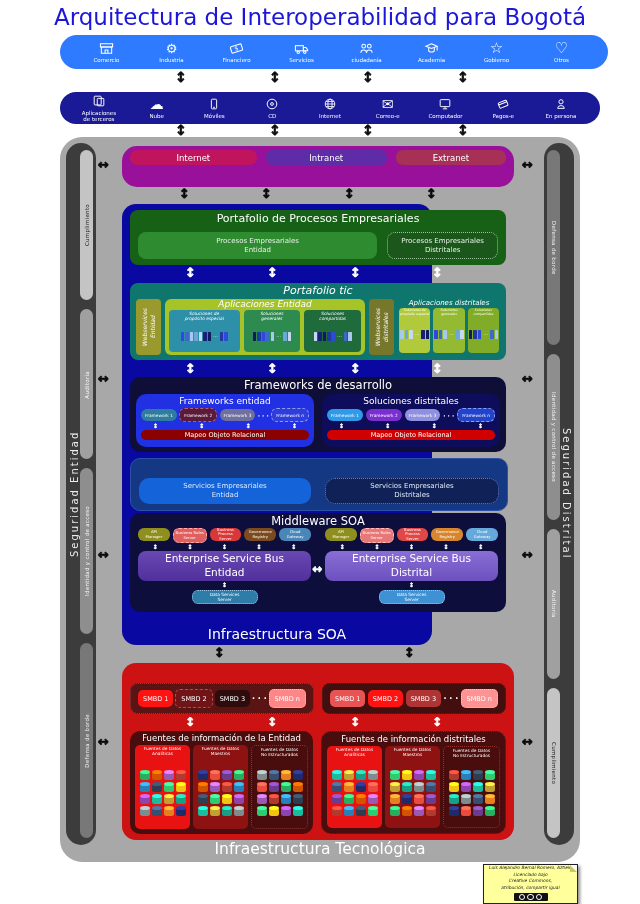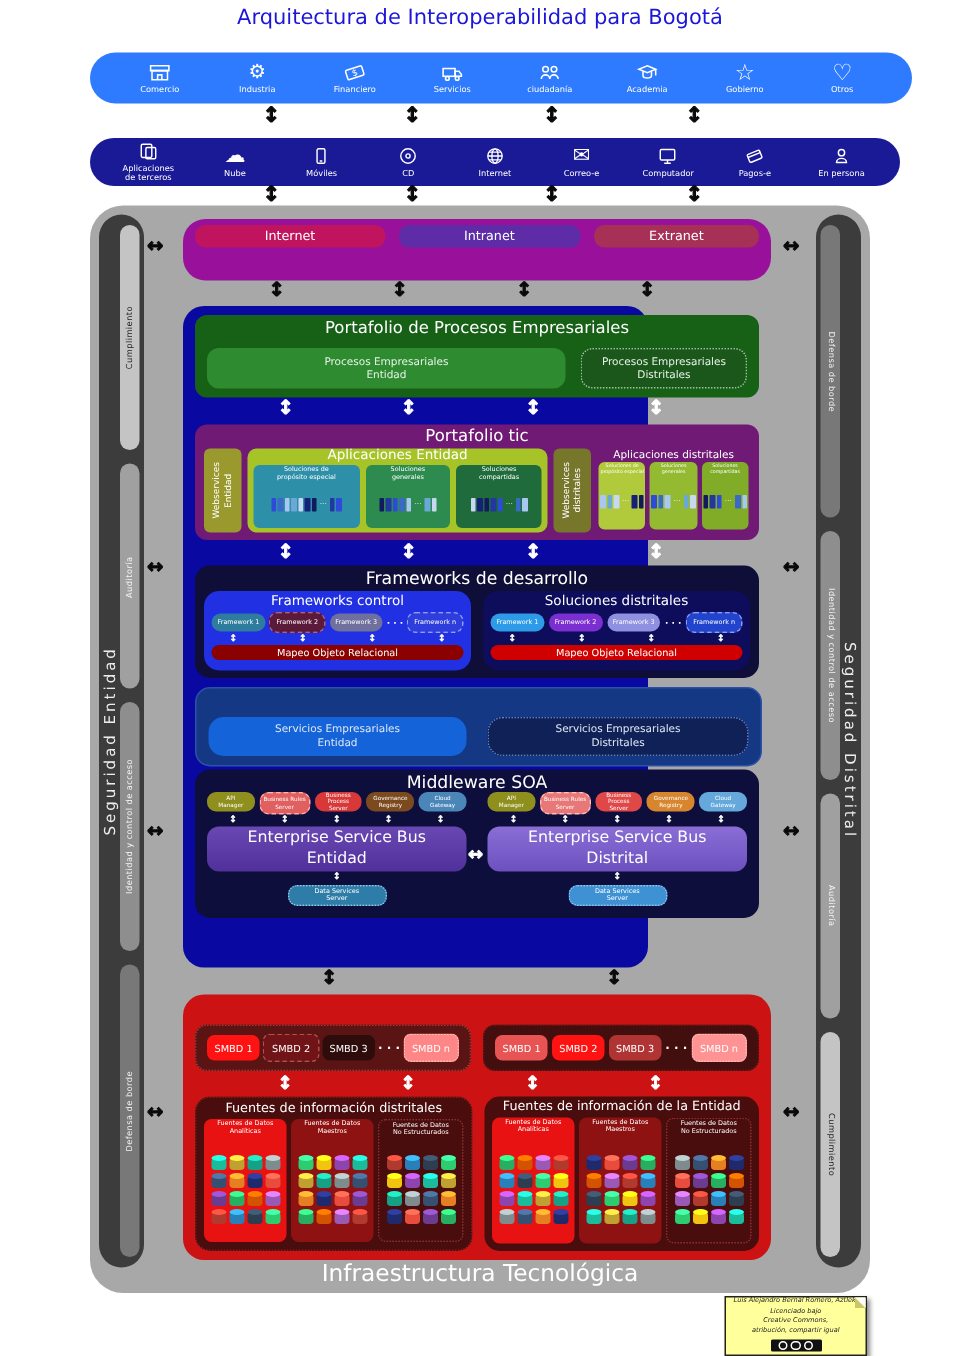--- a/index.html
+++ b/index.html
@@ -2,21 +2,21 @@
 <html><head>
 <meta charset="utf-8">
 <style>
   html,body{margin:0;padding:0;}
   body{width:640px;height:904px;position:relative;overflow:hidden;background:#ffffff;
        font-family:"DejaVu Sans","Liberation Sans",sans-serif;}
   .abs{position:absolute;}
   .pre{white-space:pre-line;}
 
   
-  #title{left:0;right:0;top:4px;font-size:14px;color:#1c16d8;text-align:center;}
+  #title{left:0;right:0;top:4px;font-size:23px;color:#1c16d8;text-align:center;}
 
   
   .band{left:60px;width:520px;display:flex;align-items:center;justify-content:space-around;}
   #band-sectors{top:35px;height:34px;background:#2e7bff;border-radius:17px;padding:0 14px;}
   #band-channels{top:92px;height:32px;background:#1a1a96;border-radius:16px;padding:0 10px;}
   .ritem{display:flex;flex-direction:column;align-items:center;color:#fff;min-width:40px;}
   .ricon{height:15px;display:flex;align-items:center;justify-content:center;}
   .ricon svg{display:block;}
   .gicon{font-size:13px;line-height:15px;color:#fff;}
   .rlabel{font-size:5.5px;line-height:1.15;text-align:center;margin-top:1px;}
@@ -60,21 +60,21 @@
   .sec-title{text-align:center;color:#fff;}
 
   
   #procesos{top:6px;height:55px;background:#176117;}
   #procesos .sec-title{font-size:11px;margin-top:2px;}
   #procesos .duo{position:absolute;left:8px;right:8px;bottom:6px;height:27px;display:flex;gap:10px;}
   .gpill{border-radius:8px;display:flex;align-items:center;justify-content:center;color:#e8f2e8;
          font-size:7px;line-height:1.2;text-align:center;}
 
   
-  #tic{top:79px;height:77px;background:#701a75;}
+  #tic{top:79px;height:77px;background:#0f766e;font-style:italic;}
   #tic .sec-title{font-size:11px;margin-top:1px;}
   #tic-row{position:absolute;left:6px;right:6px;top:16px;bottom:5px;display:flex;gap:4px;}
   .vbox{width:25px;border-radius:4px;display:flex;align-items:center;justify-content:center;}
   .vbox span{font-size:6px;color:#fff;text-align:center;line-height:1.3;}
   #apps-ent{flex:2.45;background:#a6c428;border-radius:6px;display:flex;flex-direction:column;}
   #apps-ent-title{font-size:9px;color:#fff;text-align:center;}
   .apps-row{flex:1;display:flex;gap:4px;padding:1px 4px 3px 4px;}
   .appbox{flex:1;border-radius:4px;display:flex;flex-direction:column;align-items:center;padding:1px;}
   .appbox-h{font-size:4.3px;color:#fff;text-align:center;line-height:1.2;}
   #apps-dist{flex:1;display:flex;flex-direction:column;}
@@ -487,21 +487,21 @@
           </div>
         </div>
       </div>
     </div>
   </div>
 
   <div id="frameworks" class="sec">
     <div class="sec-title">Frameworks de desarrollo</div>
     <div id="fw-row">
       <div class="fwbox" style="background:#2030e2">
-        <div class="fw-title">Frameworks control</div>
+        <div class="fw-title">Frameworks entidad</div>
         <div class="fw-pills">
           <span class="fwp" style="background:#2e7d9e">Framework 1</span>
           <span class="fwp" style="background:#5c1a3a;border:1px dashed #b06080">Framework 2</span>
           <span class="fwp" style="background:#70709e">Framework 3</span>
           <span class="fwdots">· · ·</span>
           <span class="fwp" style="background:#2e3edc;border:1px dashed #90a0f0">Framework n</span>
         </div>
         <div class="fw-arrows">
           <span class="tarr">↕</span>
           <span class="tarr">↕</span>
@@ -594,20 +594,21 @@
 Distrital</div>
         <div class="mw-arrows" style="justify-content:center">
             <span class="tarr">↕</span>
           </div>
         <div class="dss pre" style="background:#3e92d4">Data Services
 Server</div>
       </div>
     </div>
   </div>
 
+  <div id="soa-label">Infraestructura SOA</div>
 </div>
 
 <span class="arr arrw" style="left:185px;top:266px;font-size:13px">↕</span>
 <span class="arr arrw" style="left:267px;top:266px;font-size:13px">↕</span>
 <span class="arr arrw" style="left:350px;top:266px;font-size:13px">↕</span>
 <span class="arr arrw" style="left:432px;top:266px;font-size:13px">↕</span>
 <span class="arr arrw" style="left:185px;top:362px;font-size:13px">↕</span>
 <span class="arr arrw" style="left:267px;top:362px;font-size:13px">↕</span>
 <span class="arr arrw" style="left:350px;top:362px;font-size:13px">↕</span>
 <span class="arr arrw" style="left:432px;top:362px;font-size:13px">↕</span>
@@ -627,20 +628,91 @@
     </div>
     <div class="smbd-box" id="smbd-right">
       <span class="smbdp" style="background:#e85454">SMBD 1</span>
       <span class="smbdp" style="background:#ff1212">SMBD 2</span>
       <span class="smbdp" style="background:#b03434">SMBD 3</span>
       <span class="smbddots">· · ·</span>
       <span class="smbdp" style="background:#ff9292;border:1px dotted #ffc0c0">SMBD n</span>
     </div>
   </div>
   <div id="fuentes-row">
+    <div class="fuentes-box" id="fuentes-left">
+      <div class="fuentes-title">Fuentes de información de la Entidad</div>
+      <div class="fuentes-sub">
+        <div class="fsub" style="background:#e81212">
+          <div class="fsub-h pre">Fuentes de Datos
+Analíticas</div>
+            <div class="cylgrid">
+              <span class="cyl" style="background: rgb(39, 174, 96);"></span>
+              <span class="cyl" style="background: rgb(211, 84, 0);"></span>
+              <span class="cyl" style="background: rgb(155, 89, 182);"></span>
+              <span class="cyl" style="background: rgb(176, 58, 46);"></span>
+              <span class="cyl" style="background: rgb(41, 128, 185);"></span>
+              <span class="cyl" style="background: rgb(44, 62, 80);"></span>
+              <span class="cyl" style="background: rgb(46, 204, 113);"></span>
+              <span class="cyl" style="background: rgb(241, 196, 15);"></span>
+              <span class="cyl" style="background: rgb(142, 68, 173);"></span>
+              <span class="cyl" style="background: rgb(26, 188, 156);"></span>
+              <span class="cyl" style="background: rgb(192, 160, 48);"></span>
+              <span class="cyl" style="background: rgb(22, 160, 133);"></span>
+              <span class="cyl" style="background: rgb(127, 140, 141);"></span>
+              <span class="cyl" style="background: rgb(53, 80, 112);"></span>
+              <span class="cyl" style="background: rgb(230, 126, 34);"></span>
+              <span class="cyl" style="background: rgb(31, 42, 108);"></span>
+            </div>
+        </div>
+        <div class="fsub" style="background:#8e1212">
+          <div class="fsub-h pre">Fuentes de Datos
+Maestros</div>
+            <div class="cylgrid">
+              <span class="cyl" style="background: rgb(31, 42, 108);"></span>
+              <span class="cyl" style="background: rgb(231, 76, 60);"></span>
+              <span class="cyl" style="background: rgb(106, 59, 143);"></span>
+              <span class="cyl" style="background: rgb(39, 174, 96);"></span>
+              <span class="cyl" style="background: rgb(211, 84, 0);"></span>
+              <span class="cyl" style="background: rgb(155, 89, 182);"></span>
+              <span class="cyl" style="background: rgb(176, 58, 46);"></span>
+              <span class="cyl" style="background: rgb(41, 128, 185);"></span>
+              <span class="cyl" style="background: rgb(44, 62, 80);"></span>
+              <span class="cyl" style="background: rgb(46, 204, 113);"></span>
+              <span class="cyl" style="background: rgb(241, 196, 15);"></span>
+              <span class="cyl" style="background: rgb(142, 68, 173);"></span>
+              <span class="cyl" style="background: rgb(26, 188, 156);"></span>
+              <span class="cyl" style="background: rgb(192, 160, 48);"></span>
+              <span class="cyl" style="background: rgb(22, 160, 133);"></span>
+              <span class="cyl" style="background: rgb(127, 140, 141);"></span>
+            </div>
+        </div>
+        <div class="fsub" style="background:#4a0d0d;border:1px dotted #903030">
+          <div class="fsub-h pre">Fuentes de Datos
+No Estructurados</div>
+            <div class="cylgrid">
+              <span class="cyl" style="background: rgb(127, 140, 141);"></span>
+              <span class="cyl" style="background: rgb(53, 80, 112);"></span>
+              <span class="cyl" style="background: rgb(230, 126, 34);"></span>
+              <span class="cyl" style="background: rgb(31, 42, 108);"></span>
+              <span class="cyl" style="background: rgb(231, 76, 60);"></span>
+              <span class="cyl" style="background: rgb(106, 59, 143);"></span>
+              <span class="cyl" style="background: rgb(39, 174, 96);"></span>
+              <span class="cyl" style="background: rgb(211, 84, 0);"></span>
+              <span class="cyl" style="background: rgb(155, 89, 182);"></span>
+              <span class="cyl" style="background: rgb(176, 58, 46);"></span>
+              <span class="cyl" style="background: rgb(41, 128, 185);"></span>
+              <span class="cyl" style="background: rgb(44, 62, 80);"></span>
+              <span class="cyl" style="background: rgb(46, 204, 113);"></span>
+              <span class="cyl" style="background: rgb(241, 196, 15);"></span>
+              <span class="cyl" style="background: rgb(142, 68, 173);"></span>
+              <span class="cyl" style="background: rgb(26, 188, 156);"></span>
+            </div>
+        </div>
+      </div>
+    </div>
     <div class="fuentes-box" id="fuentes-right">
       <div class="fuentes-title">Fuentes de información distritales</div>
       <div class="fuentes-sub">
         <div class="fsub" style="background:#e81212">
           <div class="fsub-h pre">Fuentes de Datos
 Analíticas</div>
             <div class="cylgrid">
               <span class="cyl" style="background: rgb(26, 188, 156);"></span>
               <span class="cyl" style="background: rgb(192, 160, 48);"></span>
               <span class="cyl" style="background: rgb(22, 160, 133);"></span>
@@ -698,91 +770,20 @@
               <span class="cyl" style="background: rgb(53, 80, 112);"></span>
               <span class="cyl" style="background: rgb(230, 126, 34);"></span>
               <span class="cyl" style="background: rgb(31, 42, 108);"></span>
               <span class="cyl" style="background: rgb(231, 76, 60);"></span>
               <span class="cyl" style="background: rgb(106, 59, 143);"></span>
               <span class="cyl" style="background: rgb(39, 174, 96);"></span>
             </div>
         </div>
       </div>
     </div>
-    <div class="fuentes-box" id="fuentes-left">
-      <div class="fuentes-title">Fuentes de información de la Entidad</div>
-      <div class="fuentes-sub">
-        <div class="fsub" style="background:#e81212">
-          <div class="fsub-h pre">Fuentes de Datos
-Analíticas</div>
-            <div class="cylgrid">
-              <span class="cyl" style="background: rgb(39, 174, 96);"></span>
-              <span class="cyl" style="background: rgb(211, 84, 0);"></span>
-              <span class="cyl" style="background: rgb(155, 89, 182);"></span>
-              <span class="cyl" style="background: rgb(176, 58, 46);"></span>
-              <span class="cyl" style="background: rgb(41, 128, 185);"></span>
-              <span class="cyl" style="background: rgb(44, 62, 80);"></span>
-              <span class="cyl" style="background: rgb(46, 204, 113);"></span>
-              <span class="cyl" style="background: rgb(241, 196, 15);"></span>
-              <span class="cyl" style="background: rgb(142, 68, 173);"></span>
-              <span class="cyl" style="background: rgb(26, 188, 156);"></span>
-              <span class="cyl" style="background: rgb(192, 160, 48);"></span>
-              <span class="cyl" style="background: rgb(22, 160, 133);"></span>
-              <span class="cyl" style="background: rgb(127, 140, 141);"></span>
-              <span class="cyl" style="background: rgb(53, 80, 112);"></span>
-              <span class="cyl" style="background: rgb(230, 126, 34);"></span>
-              <span class="cyl" style="background: rgb(31, 42, 108);"></span>
-            </div>
-        </div>
-        <div class="fsub" style="background:#8e1212">
-          <div class="fsub-h pre">Fuentes de Datos
-Maestros</div>
-            <div class="cylgrid">
-              <span class="cyl" style="background: rgb(31, 42, 108);"></span>
-              <span class="cyl" style="background: rgb(231, 76, 60);"></span>
-              <span class="cyl" style="background: rgb(106, 59, 143);"></span>
-              <span class="cyl" style="background: rgb(39, 174, 96);"></span>
-              <span class="cyl" style="background: rgb(211, 84, 0);"></span>
-              <span class="cyl" style="background: rgb(155, 89, 182);"></span>
-              <span class="cyl" style="background: rgb(176, 58, 46);"></span>
-              <span class="cyl" style="background: rgb(41, 128, 185);"></span>
-              <span class="cyl" style="background: rgb(44, 62, 80);"></span>
-              <span class="cyl" style="background: rgb(46, 204, 113);"></span>
-              <span class="cyl" style="background: rgb(241, 196, 15);"></span>
-              <span class="cyl" style="background: rgb(142, 68, 173);"></span>
-              <span class="cyl" style="background: rgb(26, 188, 156);"></span>
-              <span class="cyl" style="background: rgb(192, 160, 48);"></span>
-              <span class="cyl" style="background: rgb(22, 160, 133);"></span>
-              <span class="cyl" style="background: rgb(127, 140, 141);"></span>
-            </div>
-        </div>
-        <div class="fsub" style="background:#4a0d0d;border:1px dotted #903030">
-          <div class="fsub-h pre">Fuentes de Datos
-No Estructurados</div>
-            <div class="cylgrid">
-              <span class="cyl" style="background: rgb(127, 140, 141);"></span>
-              <span class="cyl" style="background: rgb(53, 80, 112);"></span>
-              <span class="cyl" style="background: rgb(230, 126, 34);"></span>
-              <span class="cyl" style="background: rgb(31, 42, 108);"></span>
-              <span class="cyl" style="background: rgb(231, 76, 60);"></span>
-              <span class="cyl" style="background: rgb(106, 59, 143);"></span>
-              <span class="cyl" style="background: rgb(39, 174, 96);"></span>
-              <span class="cyl" style="background: rgb(211, 84, 0);"></span>
-              <span class="cyl" style="background: rgb(155, 89, 182);"></span>
-              <span class="cyl" style="background: rgb(176, 58, 46);"></span>
-              <span class="cyl" style="background: rgb(41, 128, 185);"></span>
-              <span class="cyl" style="background: rgb(44, 62, 80);"></span>
-              <span class="cyl" style="background: rgb(46, 204, 113);"></span>
-              <span class="cyl" style="background: rgb(241, 196, 15);"></span>
-              <span class="cyl" style="background: rgb(142, 68, 173);"></span>
-              <span class="cyl" style="background: rgb(26, 188, 156);"></span>
-            </div>
-        </div>
-      </div>
-    </div>
   </div>
 </div>
 
 <span class="arr arrw" style="left:185px;top:716px;font-size:12px">↕</span>
 <span class="arr arrw" style="left:267px;top:716px;font-size:12px">↕</span>
 <span class="arr arrw" style="left:350px;top:716px;font-size:12px">↕</span>
 <span class="arr arrw" style="left:432px;top:716px;font-size:12px">↕</span>
 
 <div id="note" class="abs">
   <div class="note-line">Luis Alejandro Bernal Romero, Aztlek.</div>

